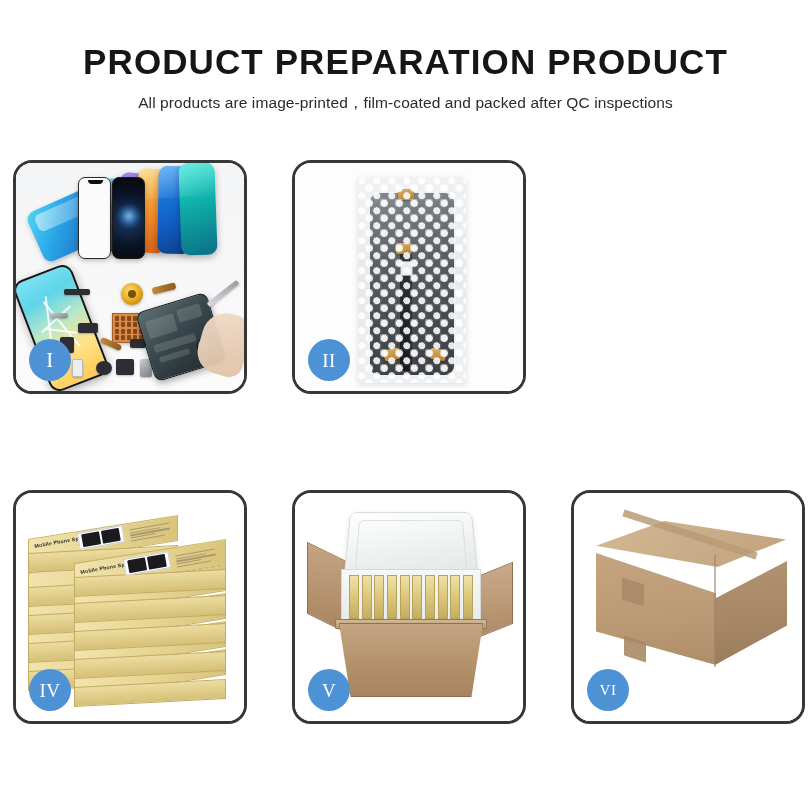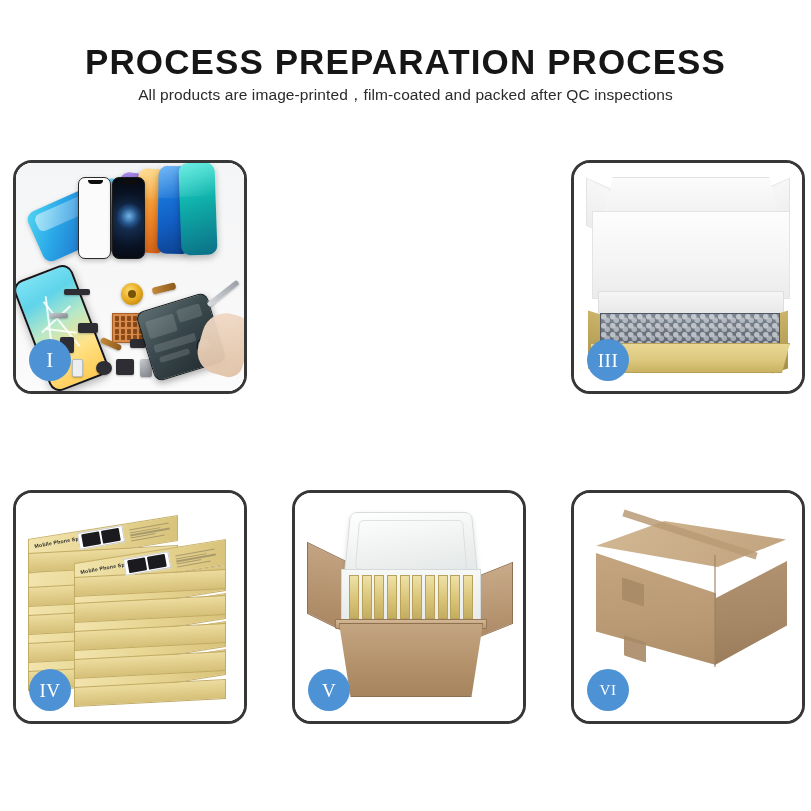--- a/index.html
+++ b/index.html
@@ -27,21 +27,21 @@
   #page-title {
     font-size: 35px;
     font-weight: 700;
     letter-spacing: 1.1px;
     color: #161616;
     line-height: 1.05;
     white-space: nowrap;
     font-family: "Liberation Sans", sans-serif;
   }
   #page-subtitle {
-    margin-top: 4px;
+    margin-top: 12px;
     font-size: 15.5px;
     font-weight: 400;
     color: #2b2b2b;
     letter-spacing: 0.1px;
     white-space: nowrap;
     font-family: "Liberation Sans", sans-serif;
   }
 
   
   #grid {
@@ -496,21 +496,21 @@
     position:absolute; left:140px; top:62px; width:2px; height:112px;
     background:#9b7f5f; opacity:.55;
   }
 </style>
 </head>
 <body>
 
 <div id="page">
 
   <div id="header">
-    <div id="page-title">PROCESS PREPARATION PROCESS</div>
+    <div id="page-title">PRODUCT PREPARATION PRODUCT</div>
     <div id="page-subtitle">All products are image-printed，film-coated and packed after QC inspections</div>
   </div>
 
   <div id="grid">
 
     <div class="panel r0 c0">
       <div class="stage">
         <div class="p1-bg"></div>
 
         <div class="phoneA">
@@ -585,37 +585,38 @@
           <span class="blk b4"></span>
           <span class="lens"></span>
         </div>
 
         <div class="tweezers"></div>
         <div class="hand"></div>
       </div>
       <div class="badge">I</div>
     </div>
 
-
-    <div class="panel r0 c2">
+    <div class="panel r0 c1">
       <div class="stage">
-        <div class="box3-flapL"></div>
-        <div class="box3-flapR"></div>
-        <div class="box3-lidTop"></div>
-        <div class="box3-lidFace"></div>
-        <div class="box3-foam"></div>
-        <div class="box3-sideL"></div>
-        <div class="box3-sideR"></div>
-        <div class="box3-bubbleTray">
-          <span class="bb"></span>
-        </div>
-        <div class="box3-front"></div>
+        <div class="bw-bg"></div>
+        <div class="bubbleWrap">
+          <div class="screen"></div>
+          <div class="cable"></div>
+          <div class="conn"></div>
+          <span class="tab t1"></span>
+          <span class="tab t2"></span>
+          <span class="tab t3"></span>
+          <span class="tab t4"></span>
+          <div class="bubbles"></div>
+          <div class="bubbles2"></div>
+        </div>
       </div>
-      <div class="badge narrow">III</div>
+      <div class="badge narrow">II</div>
     </div>
+
 
     <div class="panel r1 c0">
       <div class="stage stackWrap">
 
         <div class="gbox" style="left:12px;top:152px;width:150px;height:42px;">
           <div class="top"></div>
           <div class="front"></div>
         </div>
         <div class="gbox" style="left:12px;top:124px;width:150px;height:42px;">
           <div class="top"></div>

